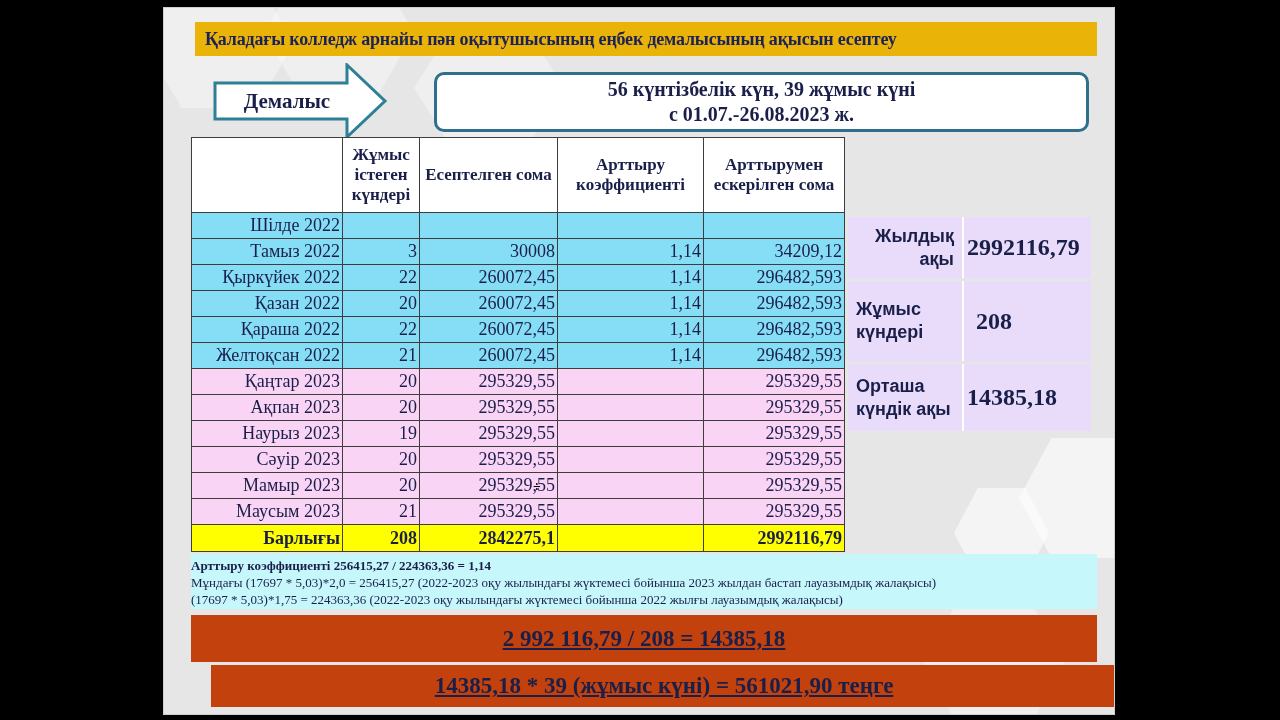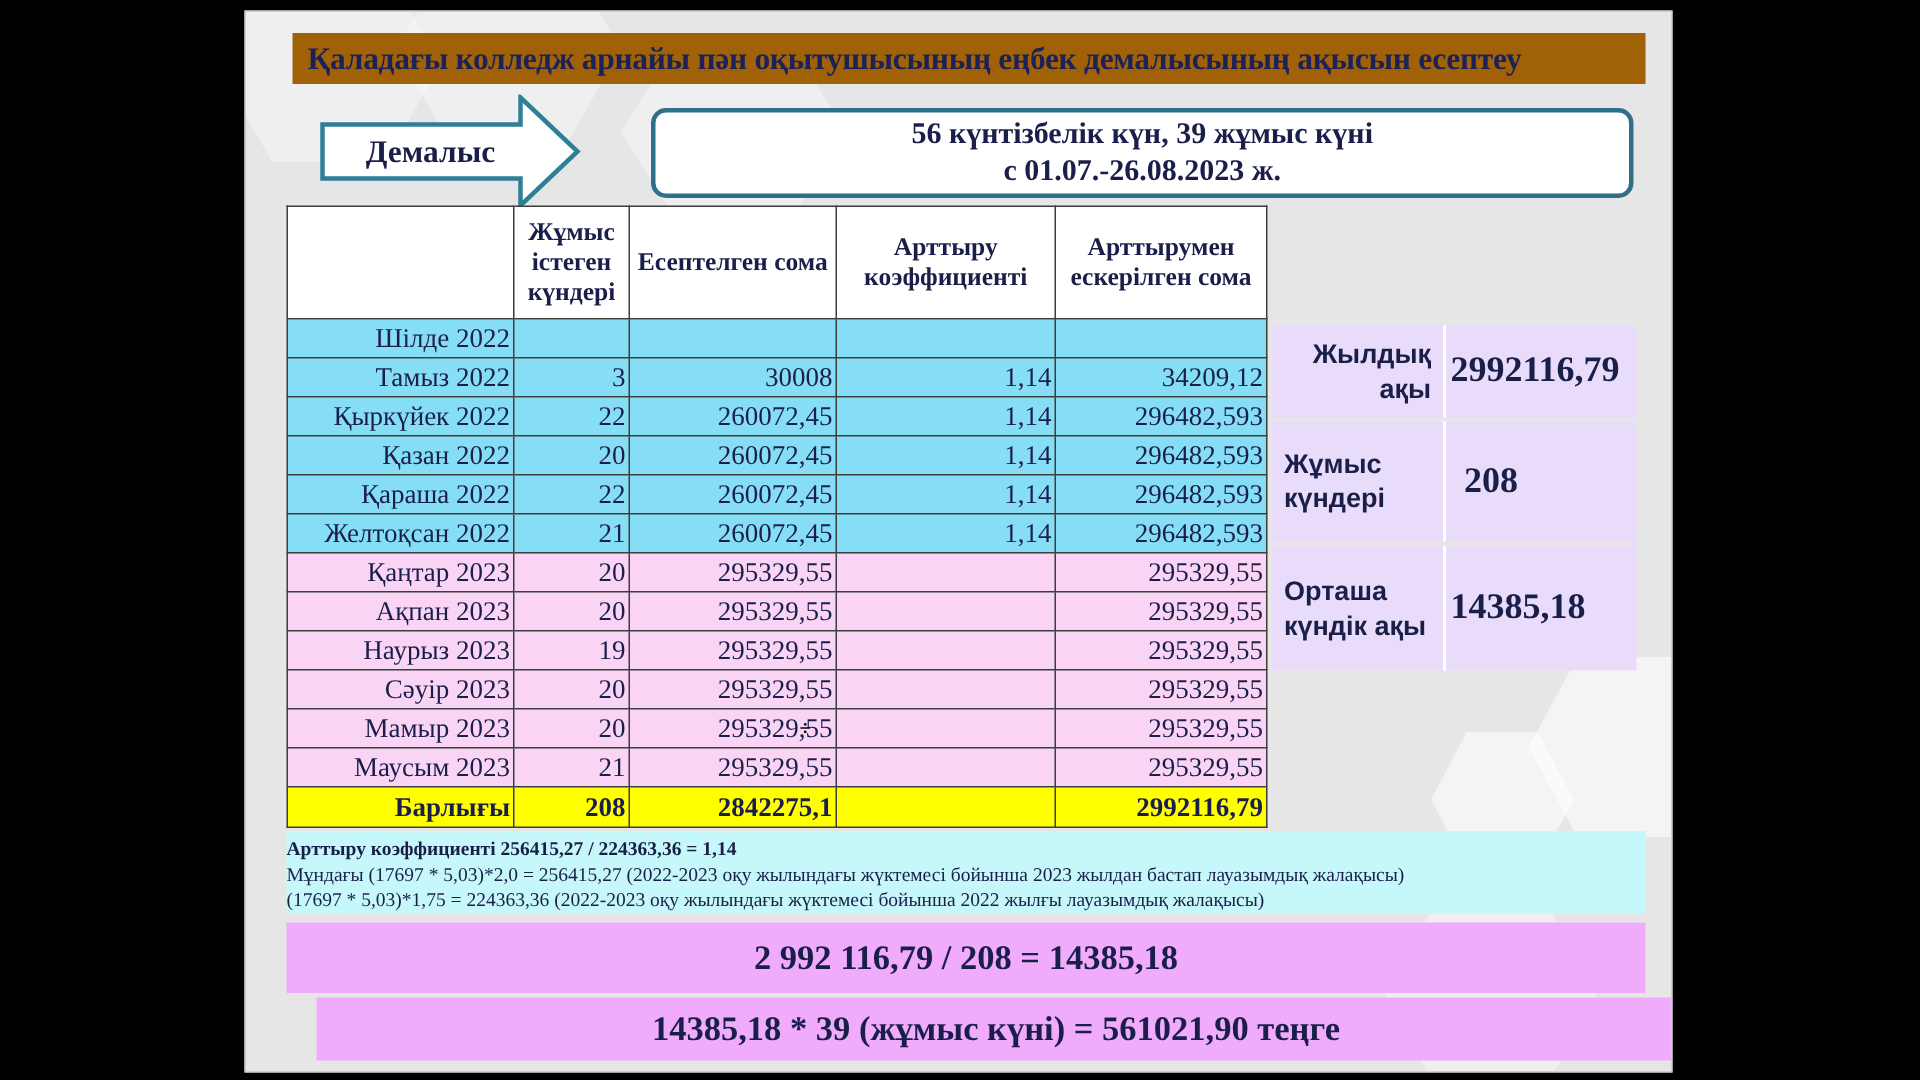--- a/index.html
+++ b/index.html
@@ -11,22 +11,22 @@
     background: #e6e6e6; border: 1px solid #cfcfcf; overflow: hidden;
   }
   .hex {
     position: absolute; background: rgba(255,255,255,0.55);
     clip-path: polygon(25% 0, 75% 0, 100% 50%, 75% 100%, 25% 100%, 0 50%);
   }
   .hex.line { background: rgba(255,255,255,0.35); }
 
   .title-bar {
     position: absolute; left: 31px; top: 14px; width: 902px; height: 34px;
-    background: #a16207; display: flex; align-items: center; padding-left: 10px;
-    font-weight: bold; font-size: 21px; color: #1c2257; letter-spacing: -0.2px;
+    background: #eab308; display: flex; align-items: center; padding-left: 10px;
+    font-weight: bold; font-size: 18px; color: #1c2257; letter-spacing: -0.2px;
   }
 
   .arrow { position: absolute; left: 49px; top: 55px; width: 176px; height: 76px; }
   .arrow svg { position: absolute; left: 0; top: 0; }
   .arrow-label {
     position: absolute; left: 0; top: 0; width: 140px; height: 76px;
     display: flex; align-items: center; justify-content: center;
     font-weight: bold; font-size: 21px; color: #1a1f4a; padding-left: 8px;
   }
 
@@ -59,34 +59,34 @@
   .sum-label {
     width: 116px; border-right: 2px solid #fff; padding: 6px 8px;
     font-family: "Liberation Sans", "DejaVu Sans", sans-serif;
     font-weight: bold; font-size: 18px; line-height: 23px; color: #1a1f4a;
     display: flex; align-items: center;
   }
   .sum-value {
     flex: 1; display: flex; align-items: center; padding-left: 3px;
     font-weight: bold; font-size: 24px; color: #1a1f4a;
   }
-  .sum-row.r1 { height: 61px; text-align: right; } .sum-row.r2 { height: 80px; } .sum-row.r3 { height: 83px; }
+  .sum-row.r1 { height: 61px; text-align: right; } .sum-row.r2 { height: 80px; } .sum-row.r3 { height: 67px; }
   .sum-row.r2 .sum-value { padding-left: 12px; }
 
   .coef-box {
     position: absolute; left: 27px; top: 546px; width: 906px; height: 55px;
     background: #c6f7fb; text-align: left; font-size: 13px; line-height: 17px;
     padding-top: 3px; color: #1a1f4a;
   }
   .coef-box .b { font-weight: bold; }
 
   .formula {
-    position: absolute; left: 27px; width: 906px; background: #f0abfc;
+    position: absolute; left: 27px; width: 906px; background: #c2410c;
     display: flex; align-items: center; justify-content: center;
-    font-weight: bold; font-size: 23px; color: #1a1f4a;
+    font-weight: bold; font-size: 23px; color: #1a1f4a; text-decoration: underline;
   }
   .f1 { top: 607px; height: 47px; }
   .f2 { top: 657px; height: 42px; margin-left: 20px; }
 
   .cursor-icon {
     position: absolute; left: 369px; top: 471px; font-size: 14px; color: #000; font-weight: bold;
   }
 </style>
 </head>
 <body>

